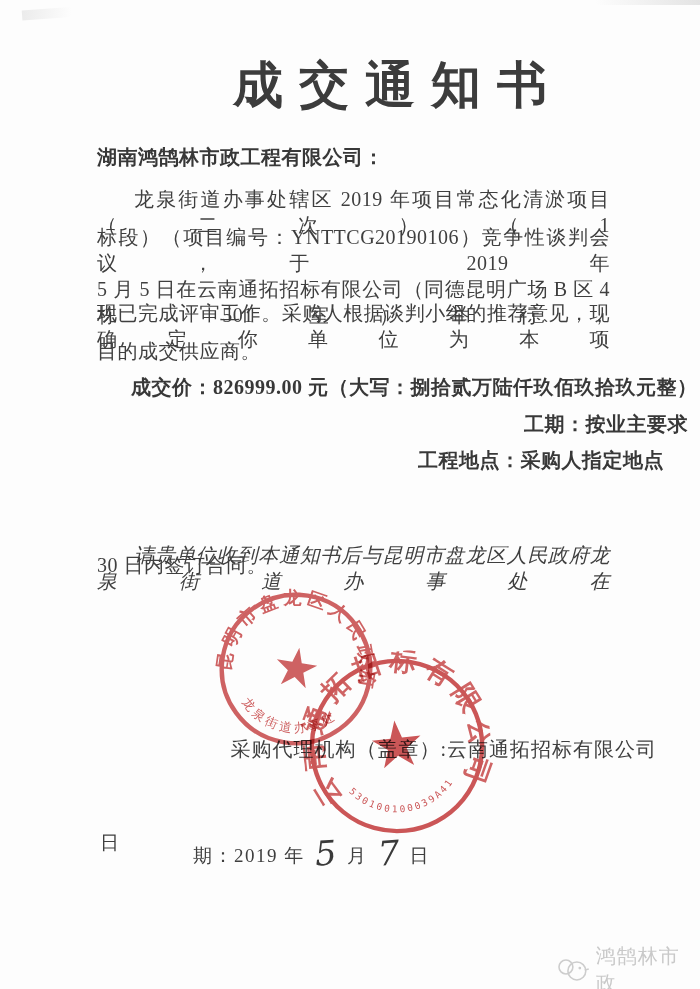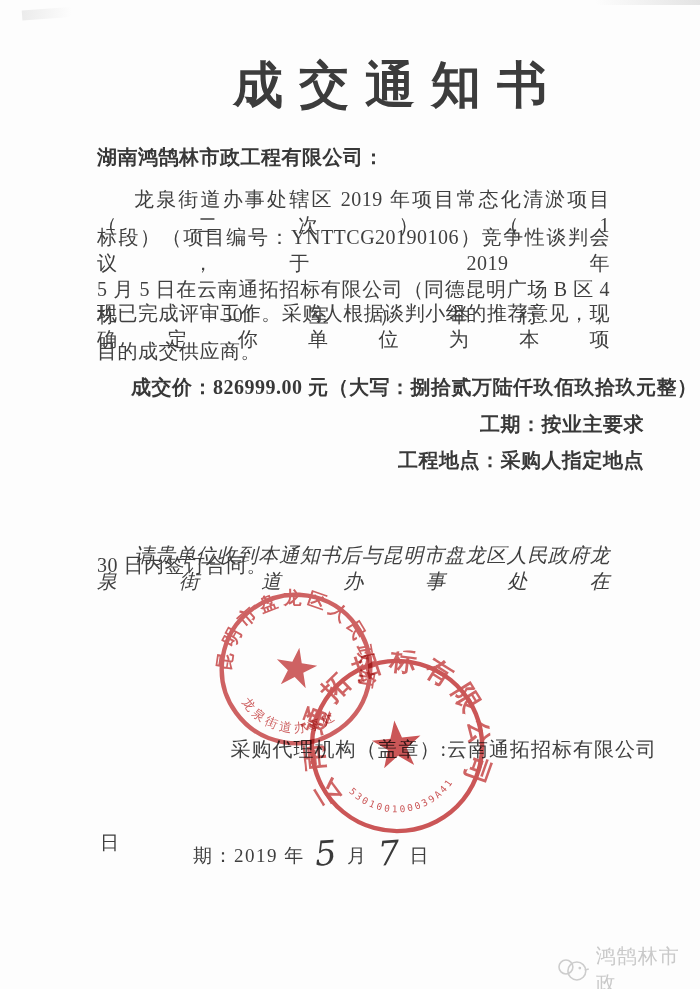--- a/index.html
+++ b/index.html
@@ -90,22 +90,22 @@
 
   <div class="line bold" style="top:144px;">湖南鸿鹄林市政工程有限公司：</div>
 
   <div class="line fill indent" style="top:186px;font-family:Liberation Serif, serif;">龙泉街道办事处辖区 2019 年项目常态化清淤项目（二次）（1</div>
   <div class="line fill" style="top:224px;">标段）（项目编号：YNTTCG20190106）竞争性谈判会议，于 2019 年</div>
   <div class="line fill" style="top:276px;">5 月 5 日在云南通拓招标有限公司（同德昆明广场 B 区 4 栋 501 室）举行，</div>
   <div class="line fill" style="top:300px;">现已完成评审工作。采购人根据谈判小组的推荐意见，现确定你单位为本项</div>
   <div class="line" style="top:338px;">目的成交供应商。</div>
 
   <div class="line bold bold-item" style="top:374px;">成交价：826999.00 元（大写：捌拾贰万陆仟玖佰玖拾玖元整）</div>
-  <div class="line bold bold-item" style="top:411px;">工期：按业主要求</div>
-  <div class="line bold bold-item" style="top:447px;">工程地点：采购人指定地点</div>
+  <div class="line bold bold-item" style="top:411px;margin-left:44px;">工期：按业主要求</div>
+  <div class="line bold bold-item" style="top:447px;margin-left:20px;">工程地点：采购人指定地点</div>
 
   <div class="line fill indent" style="top:542px;font-style:italic;">请贵单位收到本通知书后与昆明市盘龙区人民政府龙泉街道办事处在</div>
   <div class="line" style="top:552px;">30 日内签订合同。</div>
 
   <div class="line sig-line" style="top:736px;width:560px;text-align:right;">采购代理机构（盖章）:云南通拓招标有限公司</div>
 
   <div class="date-line">
     <span class="date-label-left">日</span>
     <span class="date-rest"><span>期：</span><span>2019 年</span> <span class="hand">5</span> <span>月</span> <span class="hand">7</span> <span>日</span></span>
   </div>

